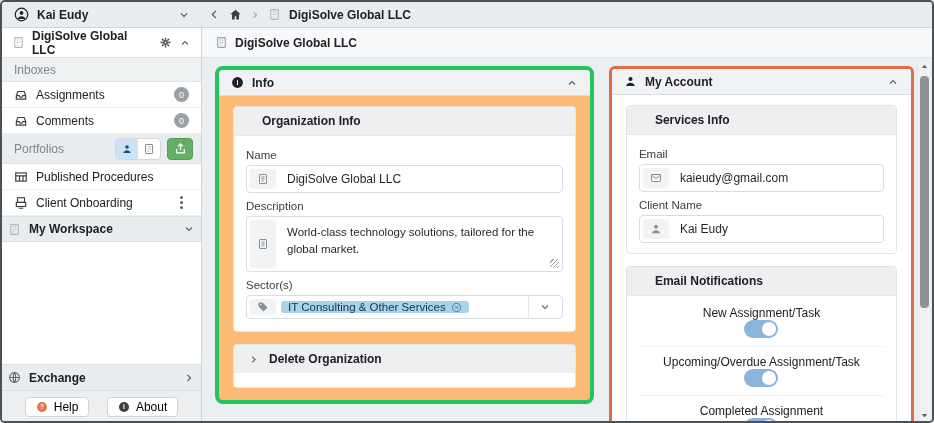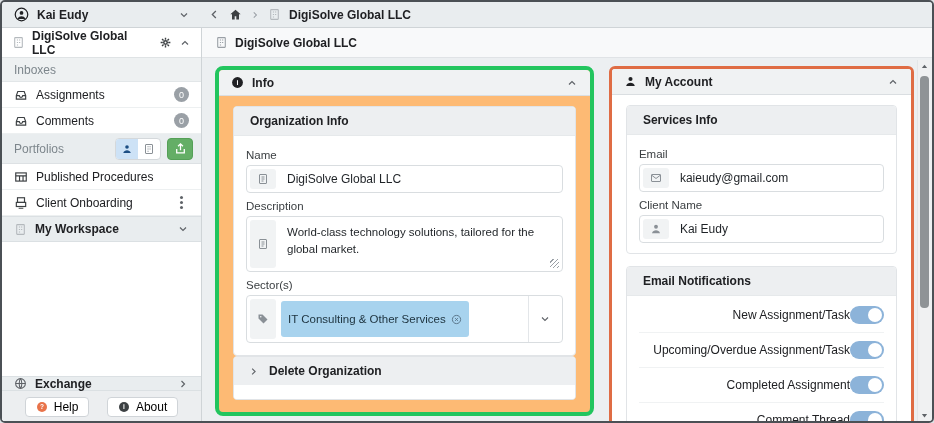--- a/index.html
+++ b/index.html
@@ -28,65 +28,65 @@
   .sb-section{height:24px; display:flex; align-items:center; padding:0 12px; background:#eef1f2; color:#7d868c; border-bottom:1px solid #e2e6e8;}
   .sb-item{height:26px; display:flex; align-items:center; gap:8px; padding:0 12px; background:#fff; border-bottom:1px solid #edf0f1; cursor:pointer;}
   .sb-item .lbl{flex:1;}
   .badge{width:15px;height:15px;border-radius:50%;background:#9aa0a6;color:#fff;font-size:9px;display:flex;align-items:center;justify-content:center;}
   .sb-portfolios{height:30px; display:flex; align-items:center; gap:6px; padding:0 8px 0 12px; background:#e9edef; color:#7d868c; border-bottom:1px solid #dde1e4;}
   .sb-portfolios .lbl{flex:1;}
   .seg{display:flex; border:1px solid #d4d8db; border-radius:4px; overflow:hidden; background:#fff;}
   .seg-btn{width:22px;height:20px;display:flex;align-items:center;justify-content:center;color:#8a9096;cursor:pointer;}
   .seg-btn.active{background:#cde2f6;color:#1c4e83;}
   .green-btn{width:26px;height:22px;border-radius:4px;background:#64ae66;border:1px solid #55a057;color:#fff;display:flex;align-items:center;justify-content:center;cursor:pointer;}
-  .sb-bar{height:26px; display:flex; align-items:center; gap:8px; padding:0 12px; background:#e9edef; border-top:1px solid #dbe0e3; border-bottom:1px solid #dbe0e3; cursor:pointer;}
+  .sb-bar{height:26px; display:flex; align-items:center; gap:8px; padding:0 6px; background:#e9edef; border-top:1px solid #dbe0e3; border-bottom:1px solid #dbe0e3; cursor:pointer;}
   .sb-bar .lbl{flex:1; font-weight:700;}
   .sb-spacer{flex:1; background:#fff;}
-  .sb-exchange{height:15px;}
+  .sb-exchange{height:27px;}
   .sb-footer{height:32px; background:#eceef0; display:flex; align-items:center; justify-content:space-around; padding:0 14px;}
   .chip-btn{background:#fff; border:1px solid #d0d4d8; border-radius:4px; padding:2px 10px; display:flex; align-items:center; gap:6px; font-size:12px; cursor:pointer;}
   .kebab{display:flex; flex-direction:column; gap:2px; padding:2px 6px; cursor:pointer;}
   .kebab i{width:3px;height:3px;border-radius:50%;background:#5f6368;}
 
   
   .main{flex:1; position:relative; background:#eceff1; overflow:hidden;}
   .main-header{height:30px; background:#f8f9fa; border-bottom:1px solid #e0e3e6; display:flex; align-items:center; gap:7px; padding:0 13px;}
   .main-header .ttl{font-weight:700;}
   .content{display:flex; gap:15px; padding:8px 18px 0 13px; align-items:flex-start;}
 
   .panel{background:#fdba74; border:4px solid #22c55e; border-radius:8px; overflow:hidden;}
   .info-panel{width:380px;}
   .panel-header{height:26px; background:#f0f2f3; border-bottom:1px solid #dadee1; display:flex; align-items:center; gap:8px; padding:0 12px; cursor:pointer;}
   .panel-header .ttl{font-weight:700; flex:1;}
   .panel-body{padding:10px 14px 12px;}
 
   .fieldset{border:1px solid #e1e4e7; border-radius:4px; overflow:hidden; background:#fff;}
-  .fieldset-header{background:#edeff1; padding:7px 16px; font-weight:700; border-bottom:1px solid #e6e9eb;}
+  .fieldset-header{background:#edeff1; padding:7px 28px; font-weight:700; border-bottom:1px solid #e6e9eb;}
   .fieldset-body{padding:6px 12px 12px;}
 
   .fld-label{font-size:11.5px; color:#3c4043; margin:7px 0 4px;}
   .input-group{border:1px solid #d9dde0; border-radius:4px; background:#fff; display:flex; align-items:stretch; position:relative;}
   .prefix{width:26px; margin:3px; border-radius:3px; background:#f1f3f4; display:flex; align-items:center; justify-content:center; color:#8a9096;}
   .ivalue{padding:6px 8px; display:flex; align-items:center; color:#1f2327; font-size:12px;}
   .tx .ivalue{align-items:flex-start; padding-top:7px; min-height:54px; font-size:11.5px; line-height:1.45;}
   .resize-handle{position:absolute; right:3px; bottom:3px; width:9px; height:9px;
     background:repeating-linear-gradient(135deg, transparent 0 2px, #9aa0a6 2px 3px); cursor:nwse-resize;}
   .suffix{margin-left:auto; width:34px; border-left:1px solid #e3e6e9; display:flex; align-items:center; justify-content:center; color:#5f6368; cursor:pointer;}
-  .chip{background:#a8d3ee; color:#203642; border-radius:3px; padding:12px 7px; font-size:11.5px; display:inline-flex; align-items:center; gap:5px; margin:5px 2px; align-self:center;}
+  .chip{background:#a8d3ee; color:#203642; border-radius:3px; padding:0 7px; font-size:11.5px; display:inline-flex; align-items:center; gap:5px; margin:5px 2px; align-self:center;}
   .chip .rm{color:#3c5163; opacity:.75; cursor:pointer; display:inline-flex;}
 
-  .expander{border:1px solid #e1e4e7; border-radius:4px; overflow:hidden; background:#fff; }
+  .expander{border:1px solid #e1e4e7; border-radius:4px; overflow:hidden; background:#fff; margin-top:12px;}
   .expander-header{background:#edeff1; padding:7px 14px; font-weight:700; display:flex; align-items:center; gap:10px; cursor:pointer;}
   .expander-body{height:14px; background:#fff;}
 
   
   .account-col{width:306px;}
   .account-highlight{border:3px solid #df6c44; border-radius:6px; background:#fff; overflow:hidden;}
   .account-highlight .panel-header{border-radius:0;}
-  .toggle-row{display:flex; align-items:center; justify-content:flex-end; padding:8px 0; border-bottom:1px solid #f0f2f3;}
+  .toggle-row{display:flex; align-items:center; justify-content:flex-start; padding:8px 0; border-bottom:1px solid #f0f2f3;flex-direction:column;}
   .toggle-row:last-child{border-bottom:none;}
   .switch{width:34px; height:18px; border-radius:10px; background:#8cb3d9; position:relative; cursor:pointer;}
   .switch::after{content:""; position:absolute; top:2px; right:2px; width:14px; height:14px; border-radius:50%; background:#fff;}
   .acct-fs .fieldset-body{padding-bottom:10px;}
   .notif-fs .fieldset-body{padding:2px 12px;}
 
   
   .vscroll{position:absolute; top:32px; right:2px; bottom:2px; width:13px; background:#f0f1f2; border-left:1px solid #e3e6e8; display:flex; flex-direction:column; align-items:center;}
   .vs-arrow{height:12px; width:100%; display:flex; align-items:center; justify-content:center; color:#5f6368; cursor:pointer;}
   .vs-thumb{width:9px; height:232px; margin-top:4px; border-radius:4px; background:#8f9396; cursor:grab;}

